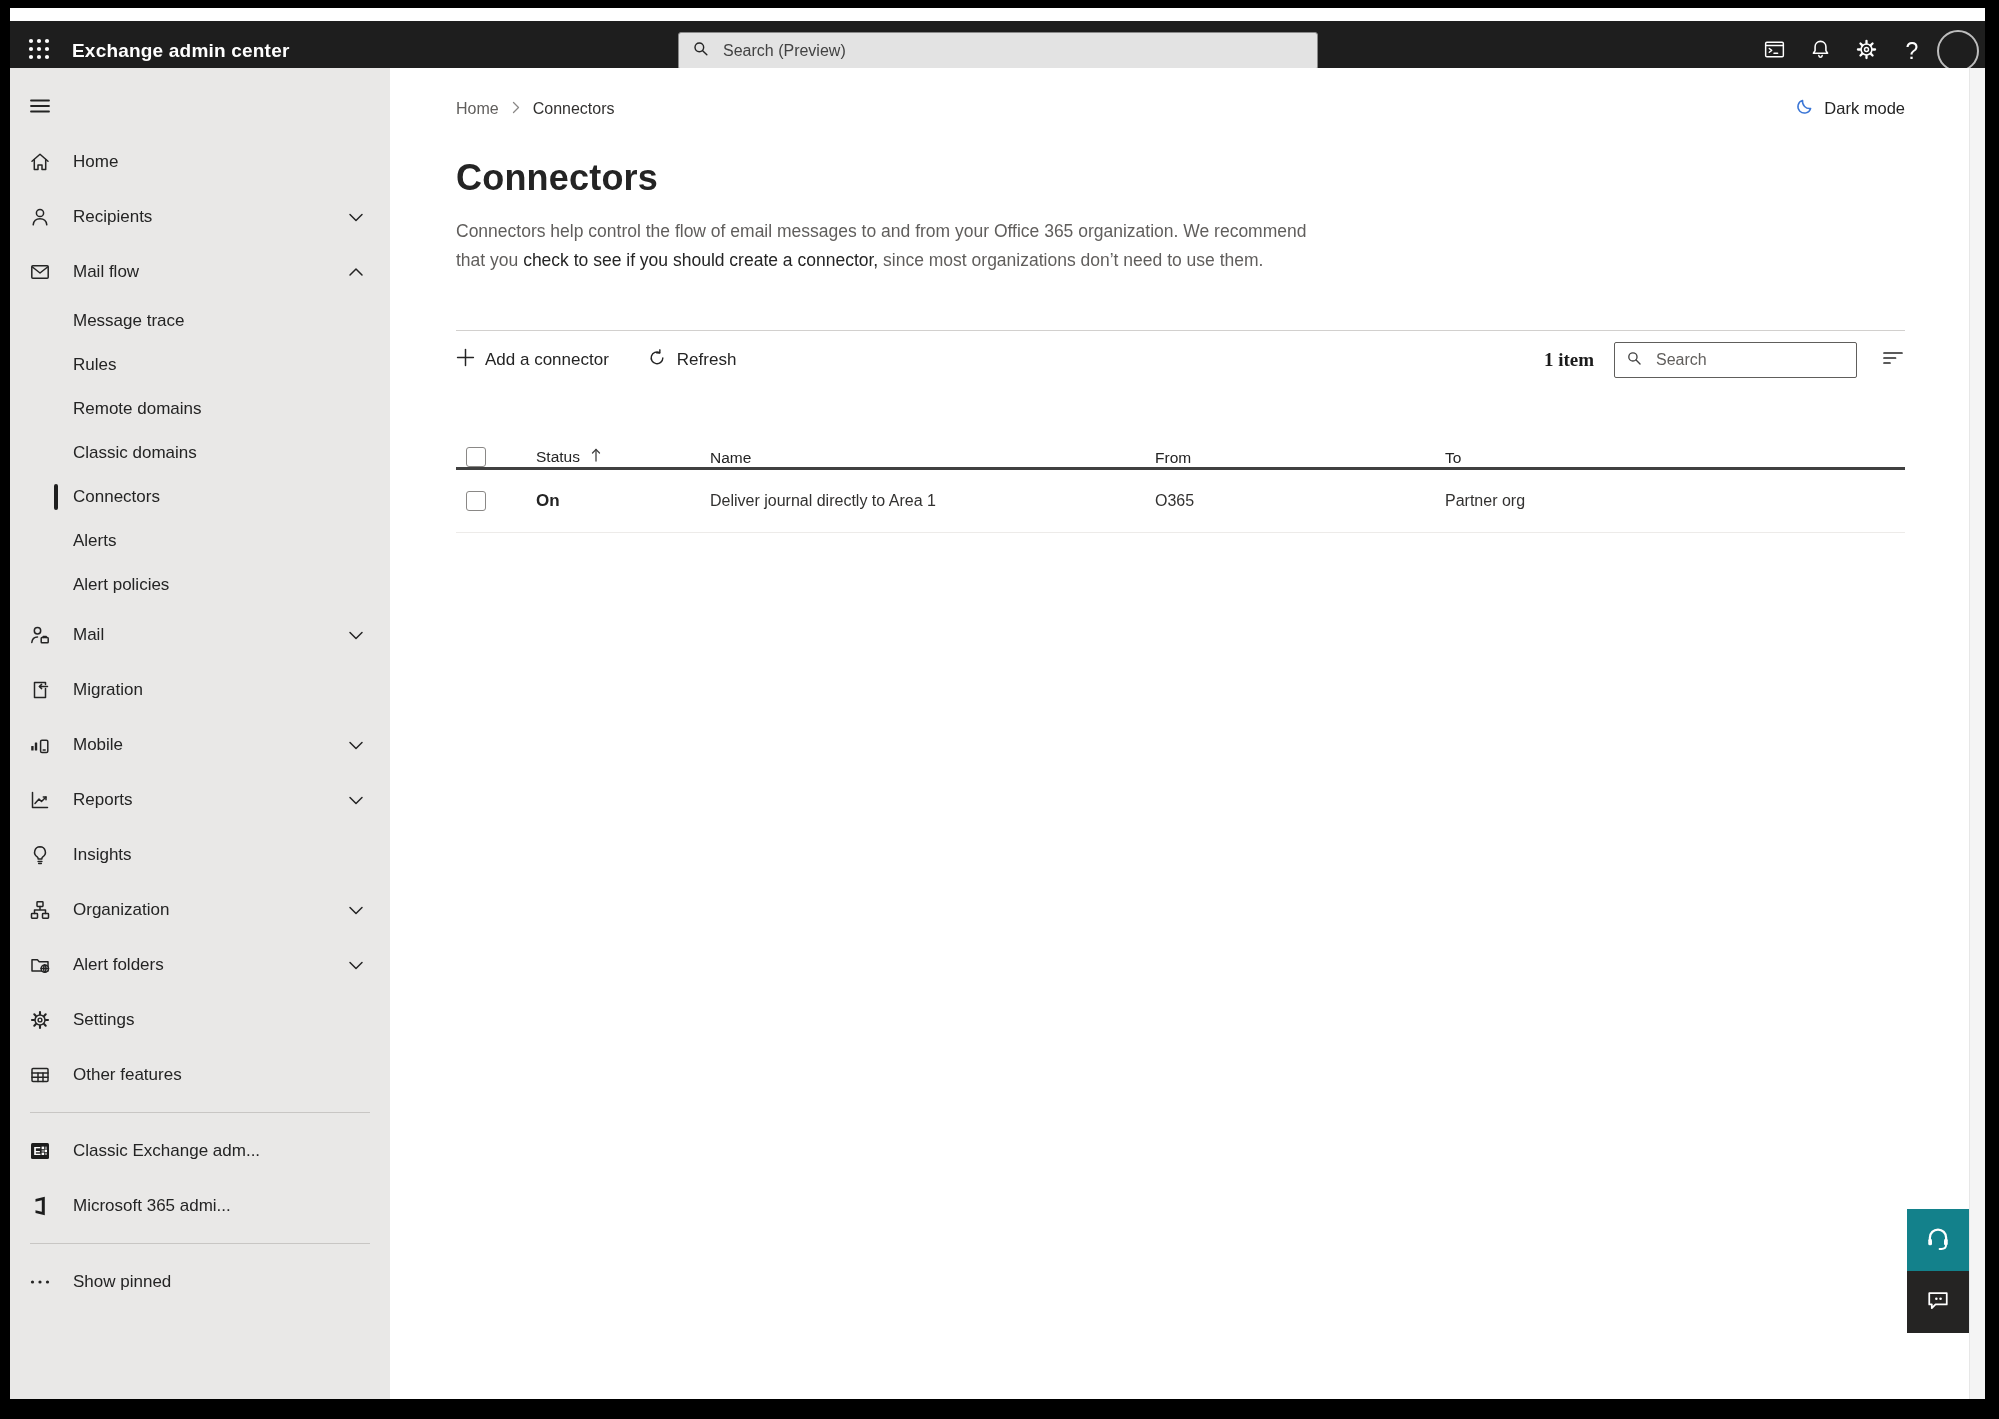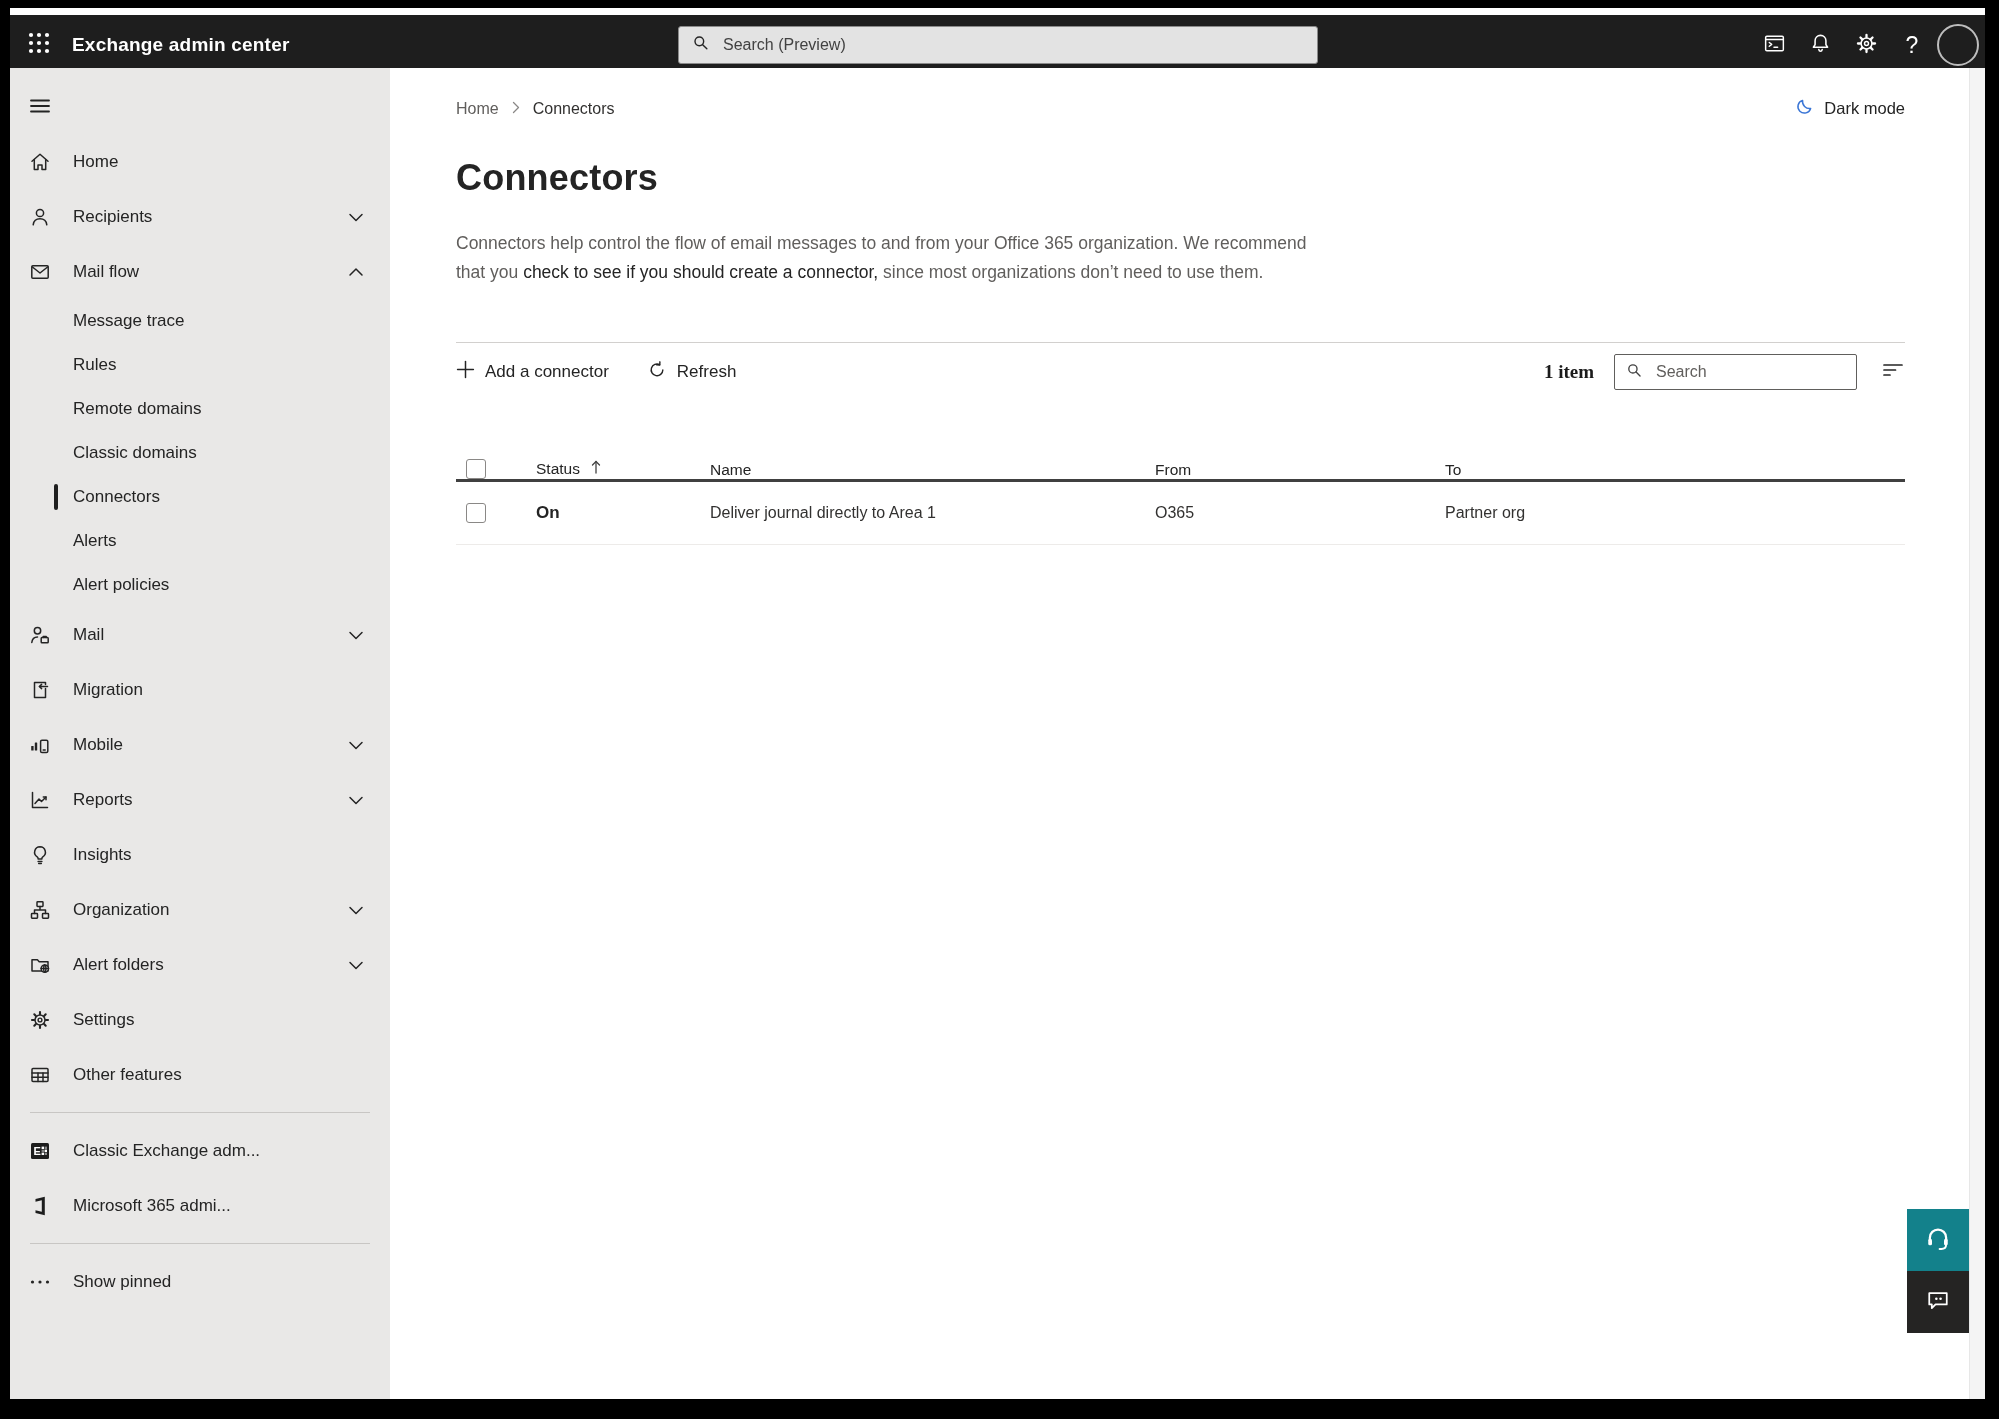--- a/index.html
+++ b/index.html
@@ -3,21 +3,21 @@
 <meta charset="utf-8">
 <style>
   html,body{margin:0;padding:0;}
   body{
     width:1999px;height:1419px;background:#000;position:relative;overflow:hidden;
     font-family:"Liberation Sans",sans-serif;color:#242424;
   }
   .screen{position:absolute;left:10px;top:8px;width:1975px;height:1391px;background:#fff;overflow:hidden;}
 
   
-  .topbar{position:absolute;left:0;top:7px;width:100%;height:60px;background:#1e1e1e;display:flex;align-items:center;}
+  .topbar{position:absolute;left:0;top:13px;width:100%;height:60px;background:#1e1e1e;display:flex;align-items:center;}
   .waffle-btn{width:58px;height:60px;display:flex;align-items:center;justify-content:center;cursor:pointer;}
   .topbar-title{color:#fff;font-size:19px;font-weight:700;letter-spacing:.2px;margin-left:4px;white-space:nowrap;}
   .topbar-search{position:absolute;left:668px;top:11px;width:640px;height:38px;background:#e3e3e3;
     border:1px solid #8a8a8a;border-radius:3px;display:flex;align-items:center;padding:0 12px;box-sizing:border-box;gap:10px;}
   .topbar-search input{flex:1;border:none;background:transparent;outline:none;font-size:16px;color:#242424;font-family:inherit;}
   .topbar-search input::placeholder{color:#424242;opacity:1;}
   .topbar-actions{position:absolute;right:4px;top:0;height:60px;display:flex;align-items:center;}
   .tbtn{width:46px;height:60px;display:flex;align-items:center;justify-content:center;cursor:pointer;}
   .qmark{color:#fff;font-size:23px;font-weight:400;}
   .avatar{width:42px;height:42px;border:2px solid #bdbdbd;border-radius:50%;box-sizing:border-box;}
@@ -36,21 +36,21 @@
 
   
   .main{position:absolute;left:380px;top:60px;right:15px;bottom:0;background:#fff;
     padding:0 65px 0 66px;box-sizing:border-box;}
   .crumb-row{margin-top:28px;display:flex;justify-content:space-between;align-items:center;}
   .crumbs{display:flex;align-items:center;gap:12px;font-size:16px;}
   .crumb-home{color:#605e5c;cursor:pointer;}
   .crumb-cur{color:#323130;}
   .darkmode{display:flex;align-items:center;gap:9px;font-size:16.5px;color:#242424;cursor:pointer;}
   h1{margin:36px 0 0;font-size:36px;font-weight:700;color:#242424;letter-spacing:.2px;}
-  .desc{margin-top:30px;width:858px;font-size:17.5px;line-height:28.5px;color:#605e5c;}
+  .desc{margin-top:18px;width:858px;font-size:17.5px;line-height:28.5px;color:#605e5c;}
   .desc .em{color:#242424;cursor:pointer;}
   .tool-divider{margin-top:56px;height:1px;background:#d2d0ce;}
   .toolbar{height:58px;display:flex;align-items:center;}
   .tb-btn{display:flex;align-items:center;gap:10px;font-size:17px;color:#242424;cursor:pointer;margin-right:38px;white-space:nowrap;}
   .tb-right{margin-left:auto;display:flex;align-items:center;}
   .item-count{font-family:"Liberation Serif",serif;font-weight:700;font-size:19px;color:#1b1b1b;margin-right:20px;}
   .tb-search{width:243px;height:36px;border:1px solid #605e5c;border-radius:2px;display:flex;align-items:center;
     gap:10px;padding:8px 10px;box-sizing:border-box;margin-right:24px;background:#fff;}
   .tb-search input{flex:1;border:none;outline:none;background:transparent;font-size:16px;color:#242424;font-family:inherit;min-width:0;}
   .tb-search input::placeholder{color:#605e5c;opacity:1;}

